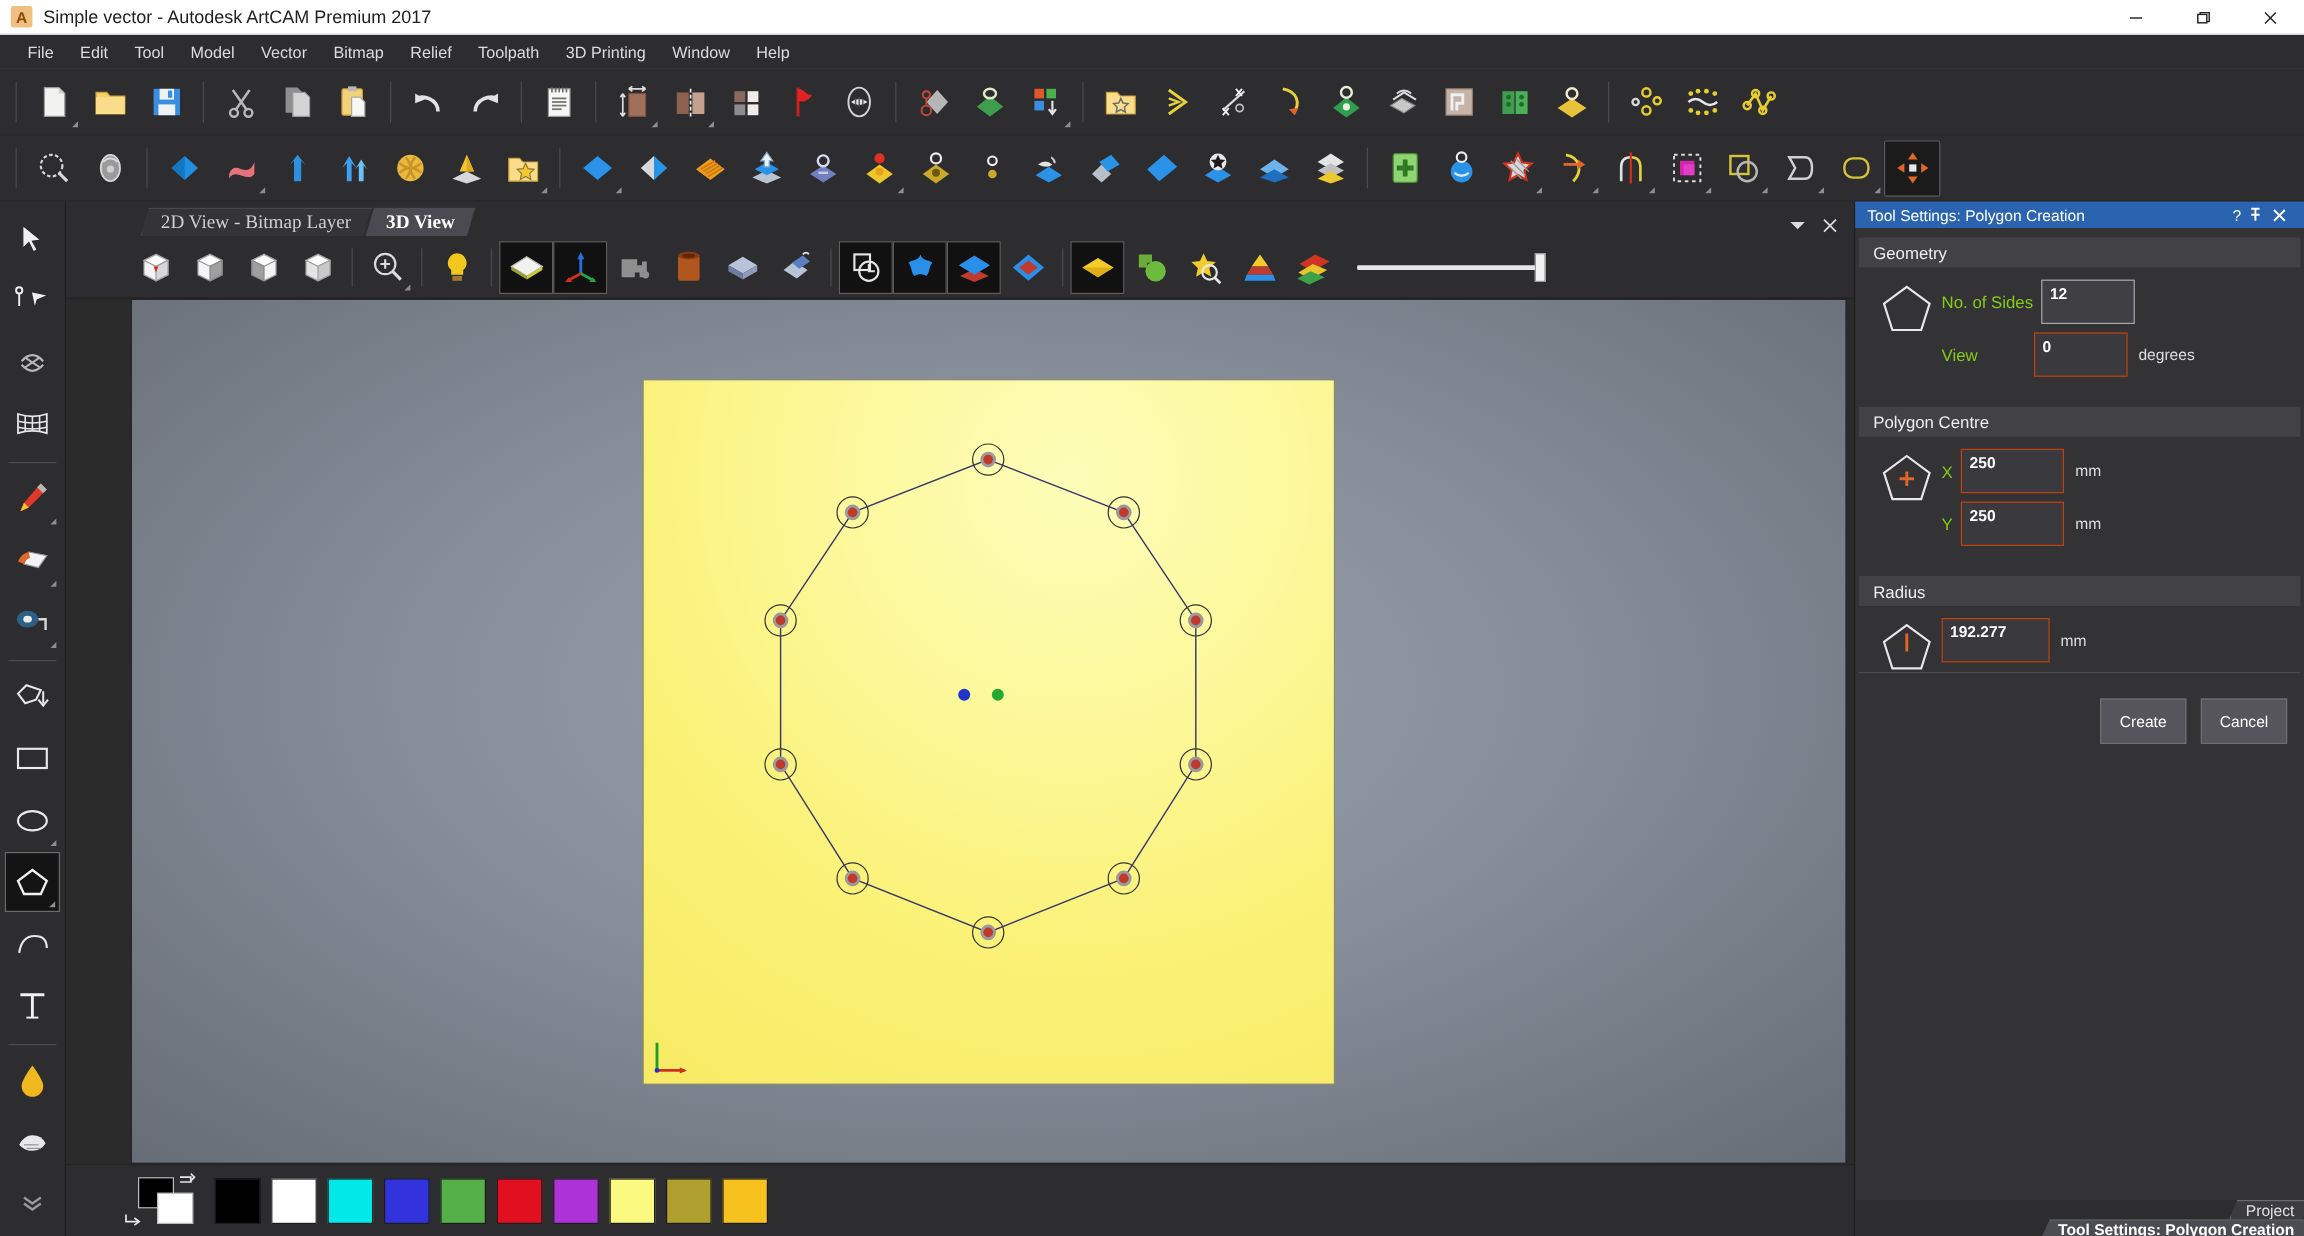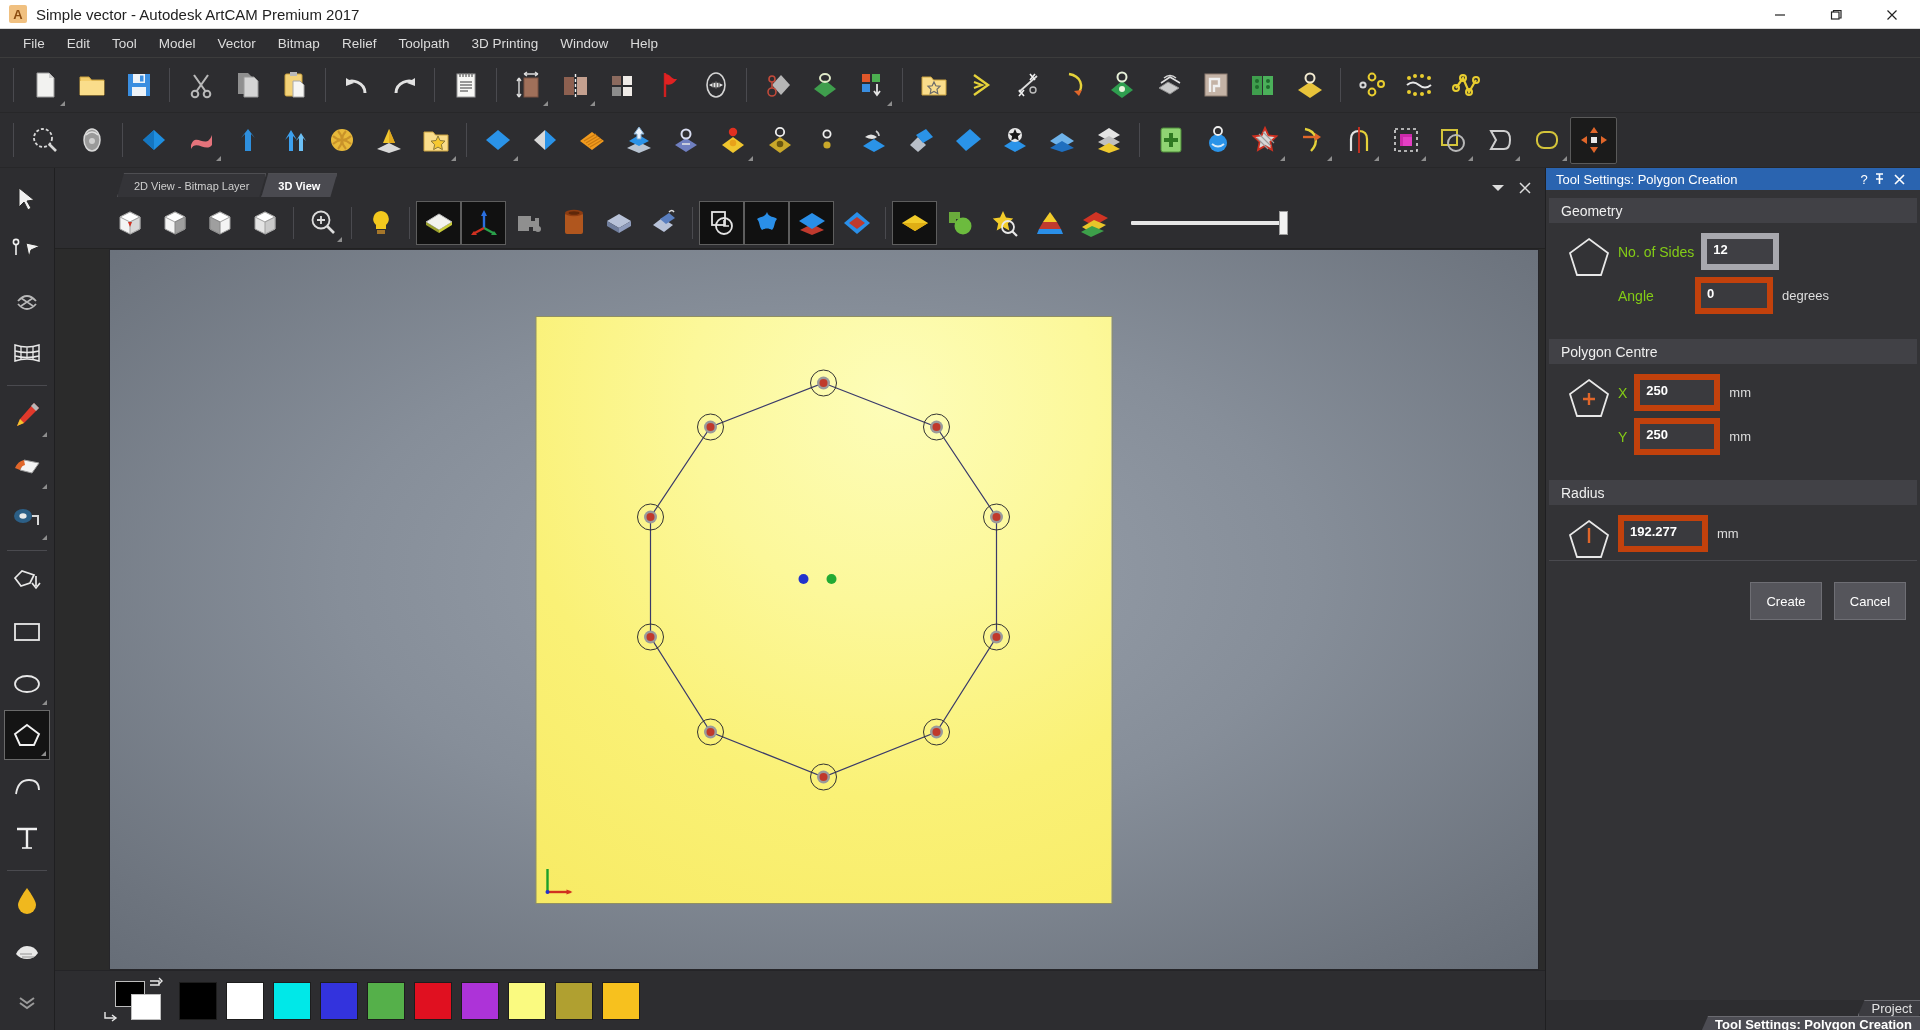--- a/index.html
+++ b/index.html
@@ -65,24 +65,25 @@
   #lefttools .lt.sel { background:#141414; border:1px solid #6a6a6a; }
   #lefttools .ltsep { width:40px;height:1px;background:#4a4a4f;margin:5px 0; }
   
   #center { flex:1 1 auto; display:flex; flex-direction:column; min-width:0; }
   #viewtabs {
     height:29px; background:#2d2d30; display:flex; align-items:flex-end;
     padding-left:62px; position:relative;
   }
   .vtab {
     height:24px; padding:0 16px; display:flex;align-items:center;
-    font-size:11px; color:#cfcfcf; cursor:default;
+    font-size:16px; color:#cfcfcf; cursor:default;
     background:#343438; border:1px solid #4e4e52; border-bottom:none;
     clip-path: polygon(7px 0, 100% 0, calc(100% - 7px) 100%, 0 100%);
     margin-right:-5px;
+    font-family:Liberation Serif, serif;
   }
   .vtab.active { background:#4a4a50; color:#ffffff; font-weight:bold; }
   #viewtoolbar {
     height:52px; background:#2d2d30; display:flex; align-items:center;
     padding-left:52px; border-bottom:1px solid #222;
   }
   .vb {
     width:45px;height:44px;display:flex;align-items:center;justify-content:center;
     position:relative; cursor:default; flex:0 0 auto;
   }
@@ -129,21 +130,21 @@
   .grp-head {
     height:25px; background:#414146; display:flex;align-items:center;
     padding-left:12px; font-size:14px; color:#efefef; margin:8px 3px 0 3px;
   }
   .grp-body { padding:10px 0 10px 14px; display:flex; align-items:flex-start; }
   .grp-icon { width:58px; flex:0 0 auto; display:flex; justify-content:center; padding-top:2px;}
   .fields { flex:1 1 auto; }
   .frow { display:flex; align-items:center; margin-bottom:7px; }
   .flabel { font-size:14px; color:#84cc16; margin-right:7px; }
   .finput {
-    background:#3a3a3e; border:6px solid #c2410c; color:#ffffff;
+    background:#3a3a3e; border:1px solid #c2410c; color:#ffffff;
     font-family:"Liberation Sans",sans-serif; font-size:13px; font-weight:bold;
     padding:3px 6px; height:37px;
   }
   .finput.focus { border-color:#a8a8ae; background:#3f3f44; }
   .funit { font-size:13px; color:#dedede; margin-left:9px; }
   #panel-actions {
     position:absolute; right:14px; top:392px; display:flex; gap:12px;
   }
   .pbtn {
     min-width:72px; height:38px; background:#55555b; border:1px solid #6e6e74;
@@ -1114,21 +1115,21 @@
           <svg width="46" height="44" viewBox="0 0 46 44">
               <path d="M23 4 L42 18 L35 40 L11 40 L4 18 Z" fill="none" stroke="#e8e8e8" stroke-width="1.8"></path>
             </svg>
         </div>
         <div class="fields">
           <div class="frow">
             <span class="flabel">No. of Sides</span>
             <span class="finput focus" style="width:78px">12</span>
           </div>
           <div class="frow">
-            <span class="flabel" style="width:70px">Angle</span>
+            <span class="flabel" style="width:70px">View</span>
             <span class="finput" style="width:78px">0</span>
             <span class="funit">degrees</span>
           </div>
         </div>
       </div>
 
       <div class="grp-head">Polygon Centre</div>
       <div class="grp-body">
         <div class="grp-icon">
           <svg width="46" height="44" viewBox="0 0 46 44">

